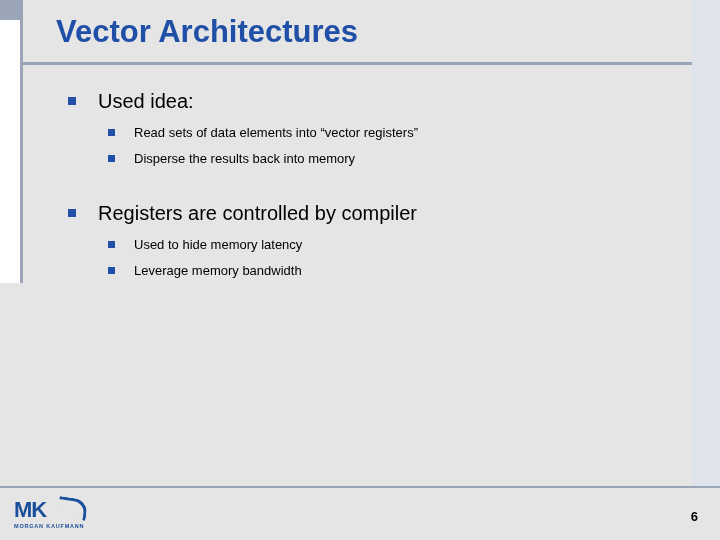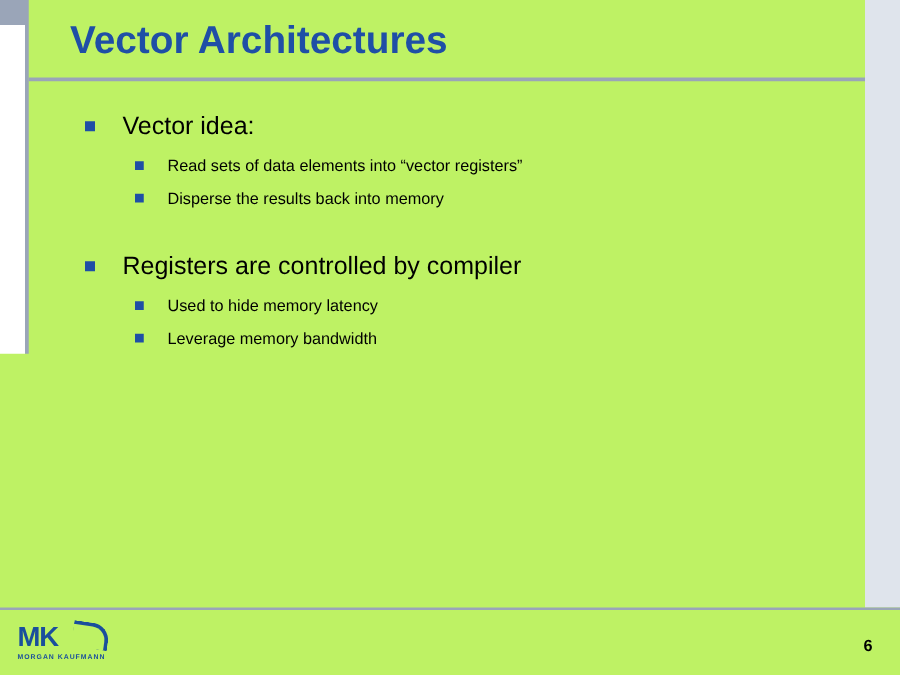--- a/index.html
+++ b/index.html
@@ -10,21 +10,21 @@
     width: 720px;
     height: 540px;
     background: #ffffff;
     font-family: "Liberation Sans", sans-serif;
     overflow: hidden;
   }
   .slide {
     position: relative;
     width: 720px;
     height: 540px;
-    background: #bef264;
+    background: #e5e5e5;
   }
 
   
   .side-strip {
     position: absolute;
     right: 0;
     top: 0;
     width: 28px;
     height: 486px;
     background: #dfe4ec;
@@ -204,21 +204,21 @@
   <div class="left-band"></div>
   <div class="left-bar-vert"></div>
 
   <div class="title">Vector Architectures</div>
   <div class="title-rule"></div>
 
   <div class="body">
 
     <div class="lvl1">
       <span class="bullet"></span>
-      <span>Vector idea:</span>
+      <span>Used idea:</span>
     </div>
 
     <div class="lvl2">
       <span class="bullet"></span>
       <span>Read sets of data elements into “vector registers”</span>
     </div>
     <div class="lvl2">
       <span class="bullet"></span>
       <span>Disperse the results back into memory</span>
     </div>

